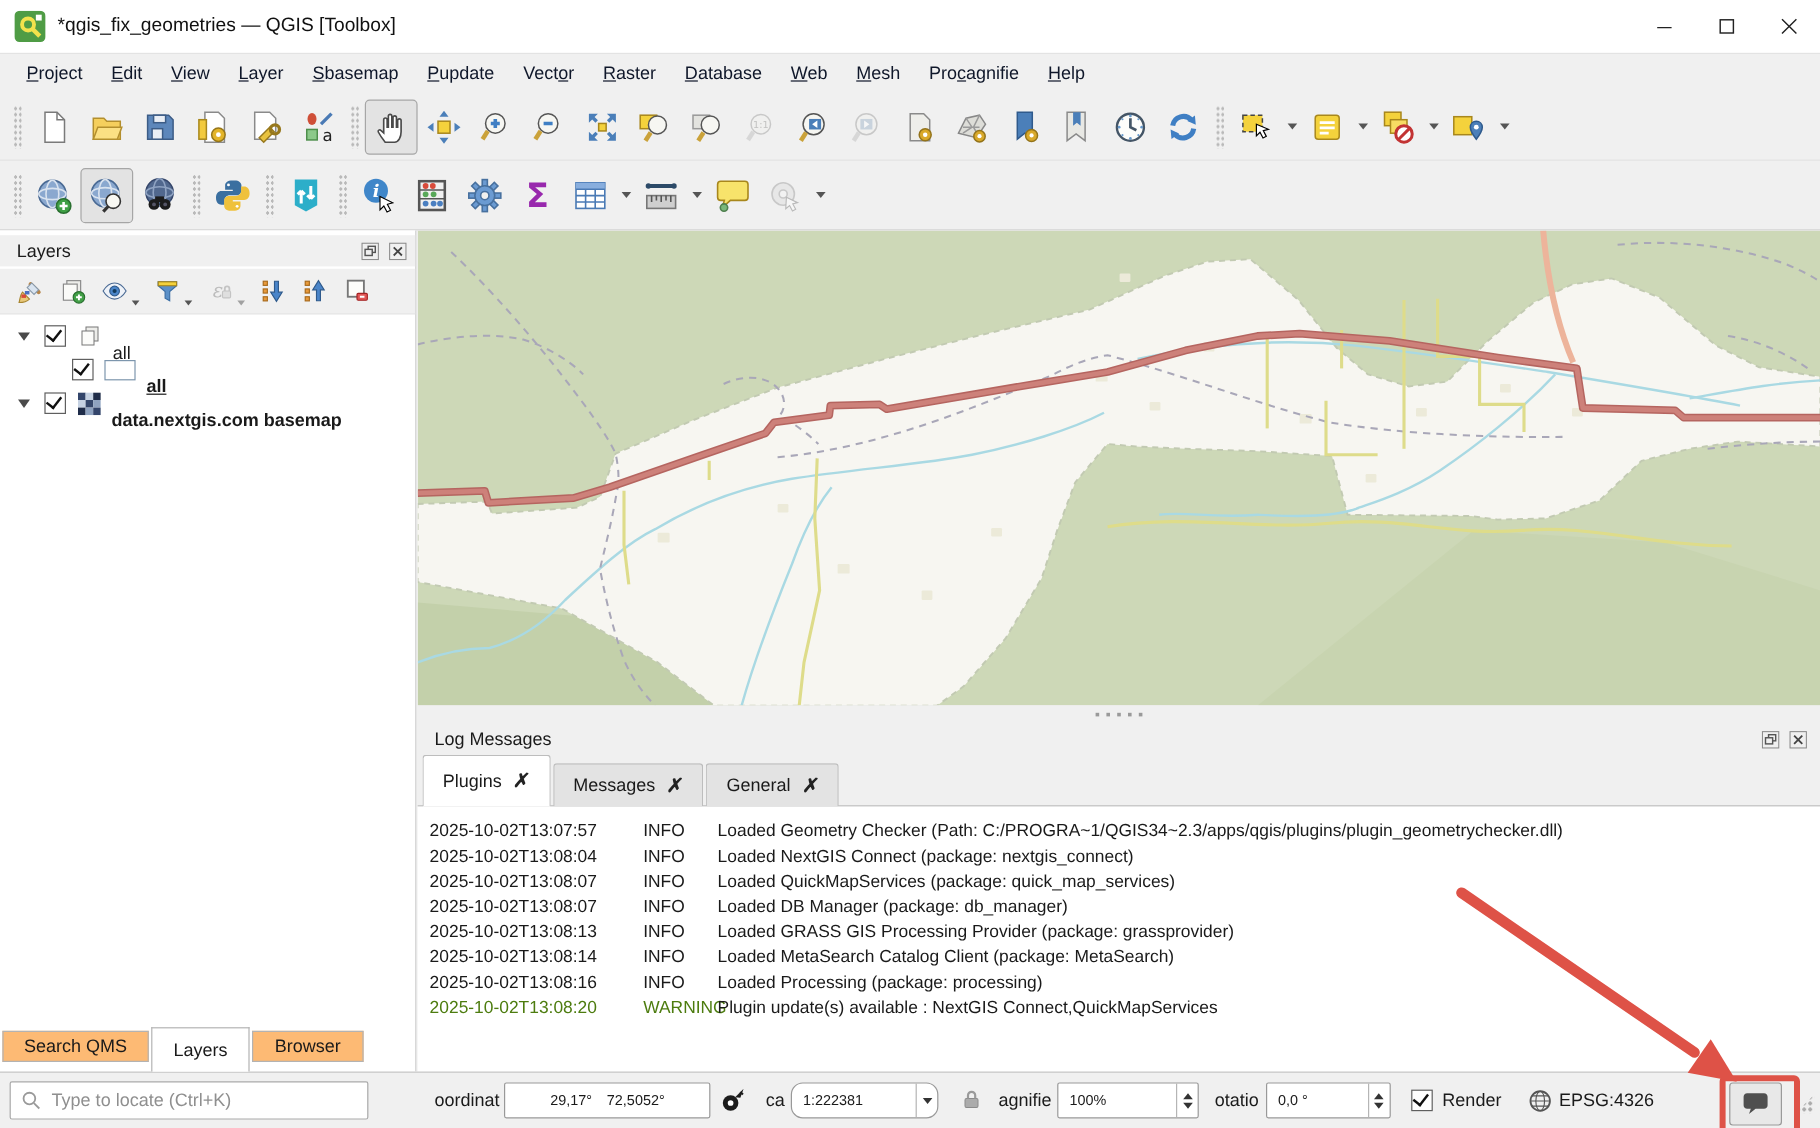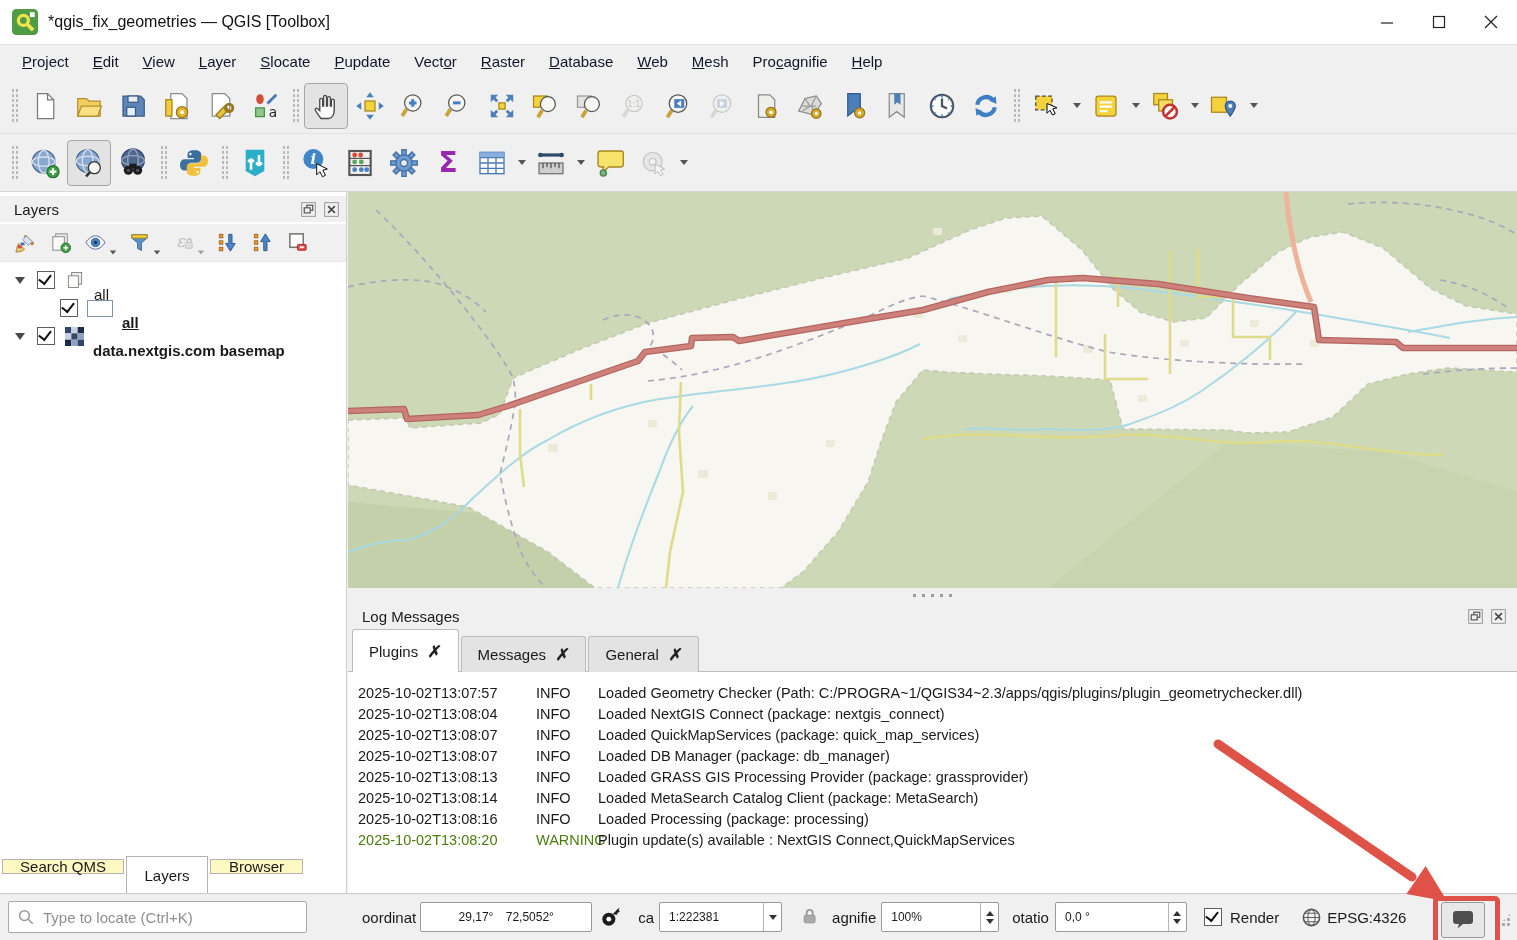--- a/index.html
+++ b/index.html
@@ -42,21 +42,21 @@
   .lt-caret{width:10px;margin-left:-6px;display:flex;align-items:flex-end;height:24px;}
   .tree{position:absolute;left:0;top:74px;width:100%;}
   .tree-row{display:flex;align-items:center;height:28px;}
   .expander{width:0;height:0;border-left:5.5px solid transparent;border-right:5.5px solid transparent;border-top:7px solid #4a4a4a;margin-left:15px;flex:none;}
   .qcheck{width:16px;height:16px;background:#fff;border:1.5px solid #5f5f5f;position:relative;flex:none;}
   .qcheck.on::after{content:"";position:absolute;left:3px;top:0px;width:6px;height:10px;border-right:2.8px solid #101010;border-bottom:2.8px solid #101010;transform:rotate(38deg);}
   .tree-label{font-size:15px;margin-left:9px;white-space:nowrap;margin-top:28px;}
   .sym-patch{width:24px;height:15px;background:#fff;border:1.5px solid #7d96ad;margin-left:9px;flex:none;}
 
   .dock-tabs{position:absolute;left:0;top:664px;width:100%;height:37px;}
-  .dock-tab{position:absolute;top:3px;height:15px;background:#fef9c3;border:1px solid #b3b3b3;display:flex;align-items:center;justify-content:center;font-size:15px;box-sizing:border-box;}
+  .dock-tab{position:absolute;top:3px;height:26px;background:#fdba74;border:1px solid #b3b3b3;display:flex;align-items:center;justify-content:center;font-size:15px;box-sizing:border-box;}
   .dock-tab.active{top:0;height:37px;background:#fff;border-bottom:none;z-index:2;}
 
   
   .map{left:348px;top:192px;width:1169px;height:396px;overflow:hidden;}
   .map svg{display:block;}
 
   
   .split-h{left:348px;top:588px;width:1169px;height:15px;background:#f0f0f0;display:flex;align-items:center;justify-content:center;}
   .h-dots{display:flex;gap:6px;}
   .h-dots i{width:3px;height:3px;background:#9a9a9a;display:block;}
@@ -119,21 +119,21 @@
         </svg>
       </div>
   </div>
 </div>
 
 <div class="abs menubar">
   <div class="menu-item"><span></span><span class="u">P</span><span>roject</span></div>
   <div class="menu-item"><span></span><span class="u">E</span><span>dit</span></div>
   <div class="menu-item"><span></span><span class="u">V</span><span>iew</span></div>
   <div class="menu-item"><span></span><span class="u">L</span><span>ayer</span></div>
-  <div class="menu-item"><span></span><span class="u">S</span><span>locate</span></div>
+  <div class="menu-item"><span></span><span class="u">S</span><span>basemap</span></div>
   <div class="menu-item"><span></span><span class="u">P</span><span>update</span></div>
   <div class="menu-item"><span>Vect</span><span class="u">o</span><span>r</span></div>
   <div class="menu-item"><span></span><span class="u">R</span><span>aster</span></div>
   <div class="menu-item"><span></span><span class="u">D</span><span>atabase</span></div>
   <div class="menu-item"><span></span><span class="u">W</span><span>eb</span></div>
   <div class="menu-item"><span></span><span class="u">M</span><span>esh</span></div>
   <div class="menu-item"><span>Pro</span><span class="u">c</span><span>agnifie</span></div>
   <div class="menu-item"><span></span><span class="u">H</span><span>elp</span></div>
 </div>
 
@@ -765,40 +765,40 @@
   <div class="sb-box" style="width:172px;margin-left:4px;justify-content:center;word-spacing:9px;">
       <span>29,17° 72,5052°</span>
     </div>
   <svg width="26" height="26" viewBox="0 0 24 24" style="margin-left:6px;">
       <circle cx="10" cy="14" r="6" fill="#1c1c1c"></circle>
       <circle cx="10" cy="14" r="2.2" fill="#fff"></circle>
       <path d="M13.5 9.5L20 3l-2.5 7z" fill="#1c1c1c"></path>
       <path d="M17.5 5.5l2 2" stroke="#1c1c1c" stroke-width="1.6"></path>
     </svg>
   <span class="sb-label" style="margin-left:14px;">ca</span>
-  <div class="sb-box" style="width:123px;margin-left:5px;padding-left:9px;">
+  <div class="sb-box" style="width:123px;margin-left:5px;padding-left:9px;border-radius:10px;">
     <span>1:222381</span>
     <span class="spin" style="justify-content:center;">
         <span class="tri-dn-s"></span>
       </span>
   </div>
   <svg width="20" height="20" viewBox="0 0 24 24" style="margin-left:18px;">
       <rect x="5" y="10" width="13" height="9" rx="1.5" fill="#ababab" stroke="#8a8a8a"></rect>
       <path d="M8 10V7a3.6 3.6 0 017.2 0v3" fill="none" stroke="#9a9a9a" stroke-width="2.2"></path>
     </svg>
   <span class="sb-label" style="margin-left:12px;">agnifie</span>
   <div class="sb-box" style="width:118px;margin-left:5px;padding-left:9px;">
     <span>100%</span>
     <span class="spin">
         <span class="tri-up-s"></span>
         <span class="tri-dn-s"></span>
       </span>
   </div>
   <span class="sb-label" style="margin-left:13px;">otatio</span>
-  <div class="sb-box" style="width:132px;margin-left:6px;padding-left:9px;">
+  <div class="sb-box" style="width:104px;margin-left:6px;padding-left:9px;">
     <span>0,0 °</span>
     <span class="spin">
         <span class="tri-up-s"></span>
         <span class="tri-dn-s"></span>
       </span>
   </div>
   <span class="qcheck on" style="margin-left:17px;"></span>
   <span class="sb-label" style="margin-left:8px;">Render</span>
   <svg width="21" height="21" viewBox="0 0 22 22" style="margin-left:22px;">
       <circle cx="11" cy="11" r="8.5" fill="none" stroke="#555" stroke-width="1.6"></circle>

